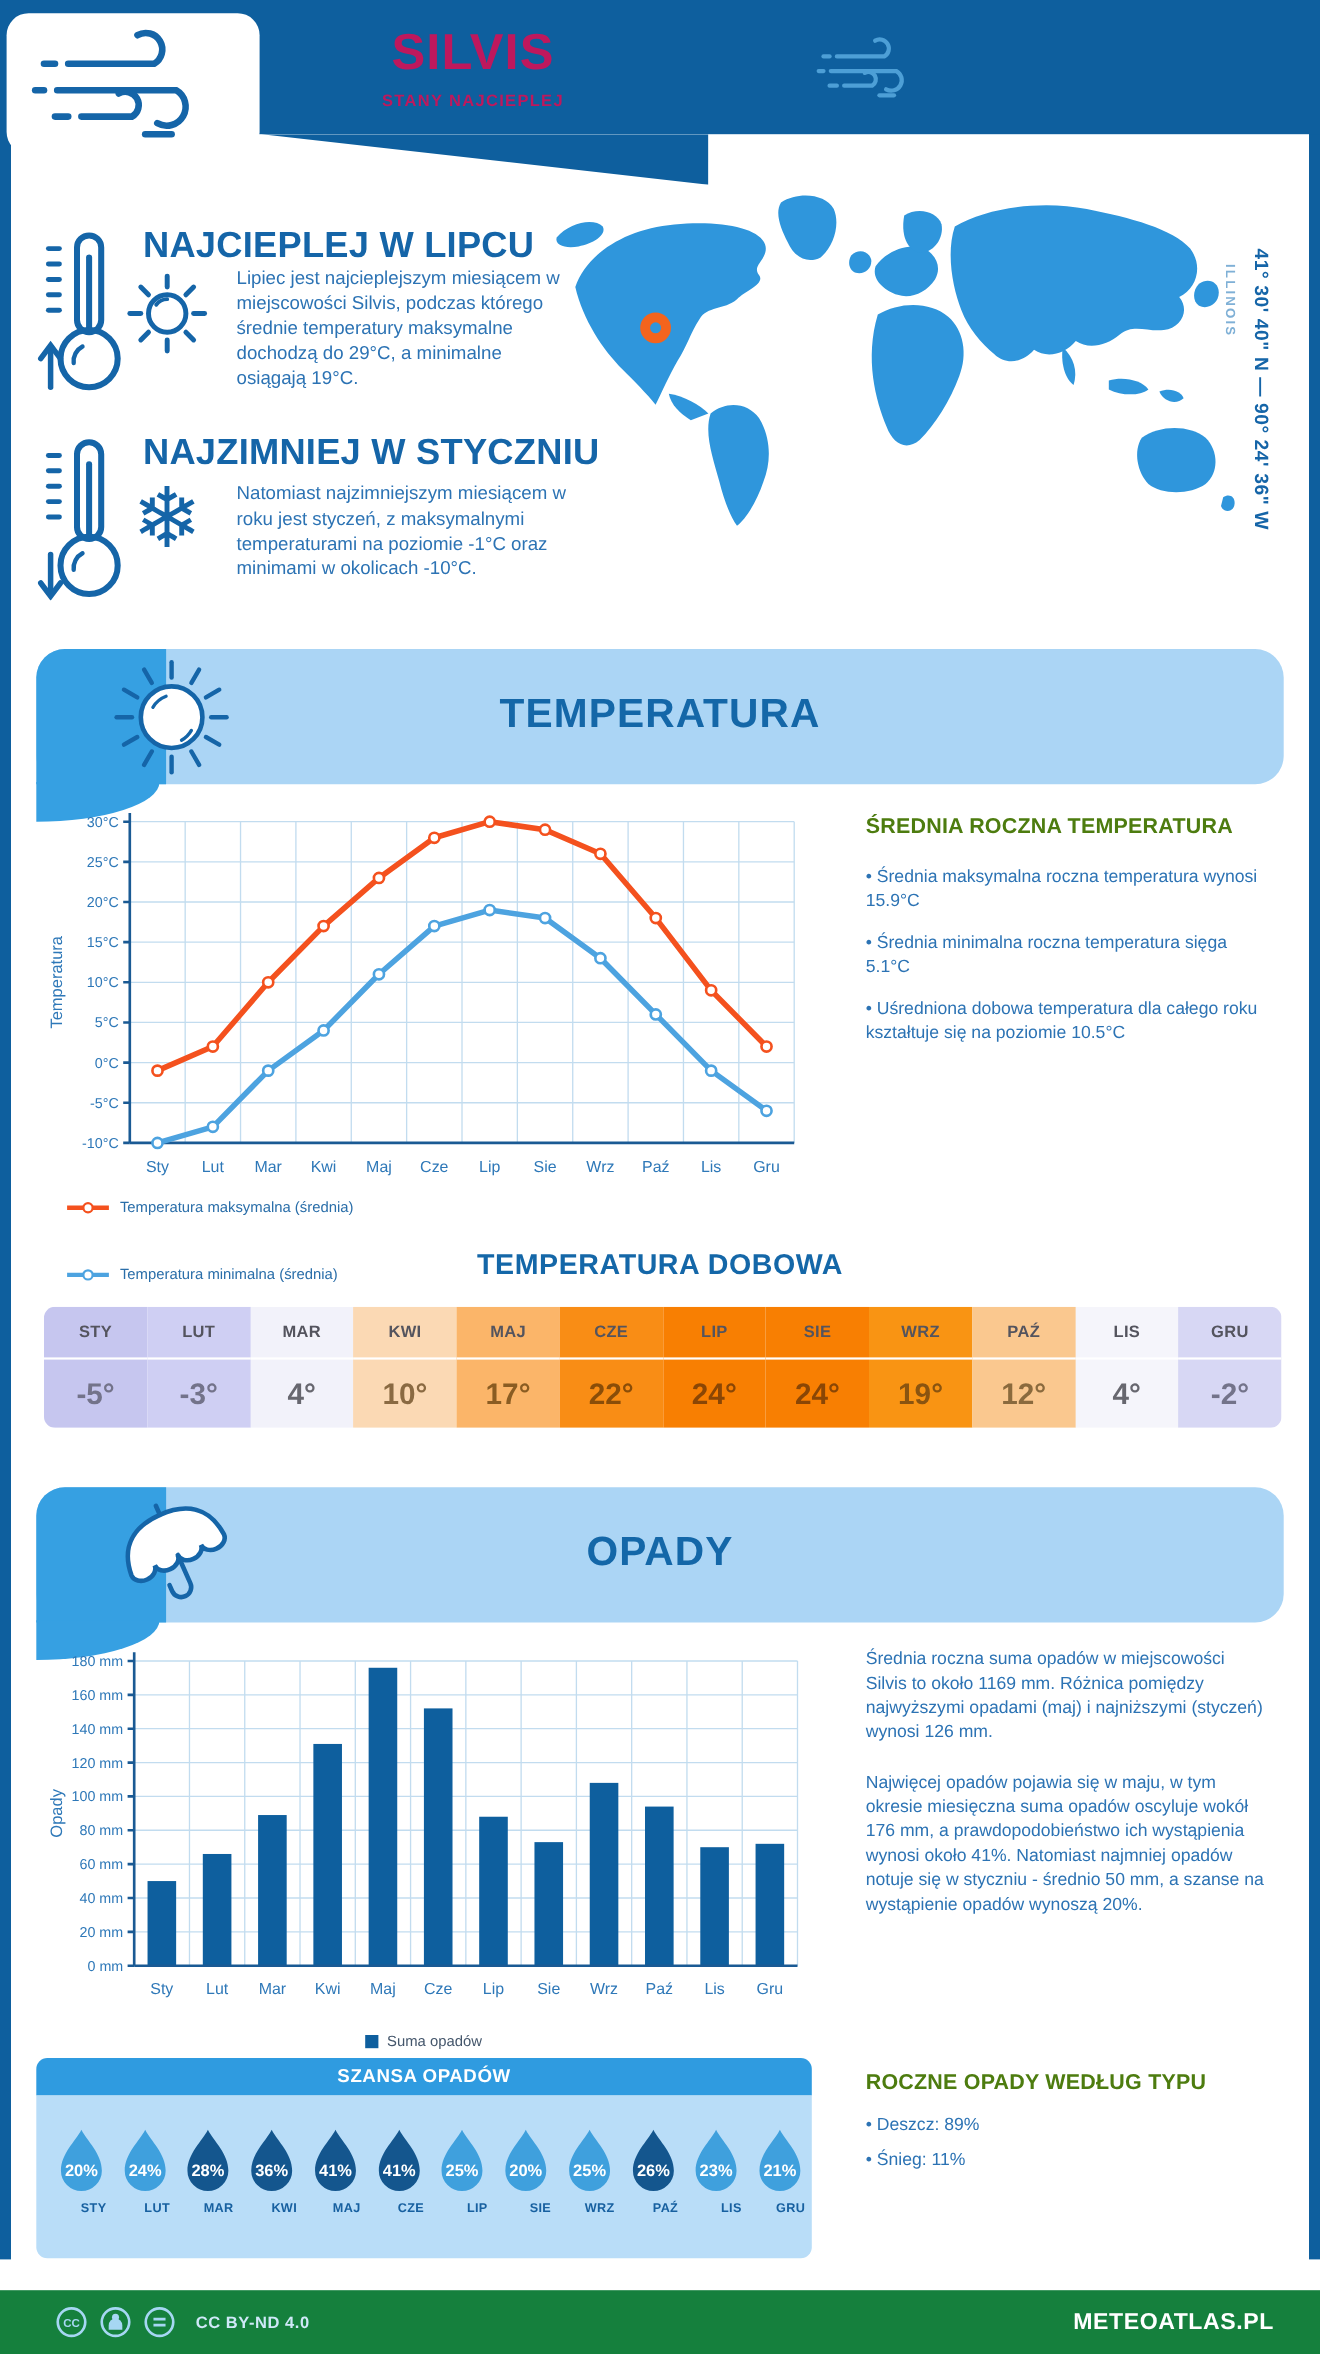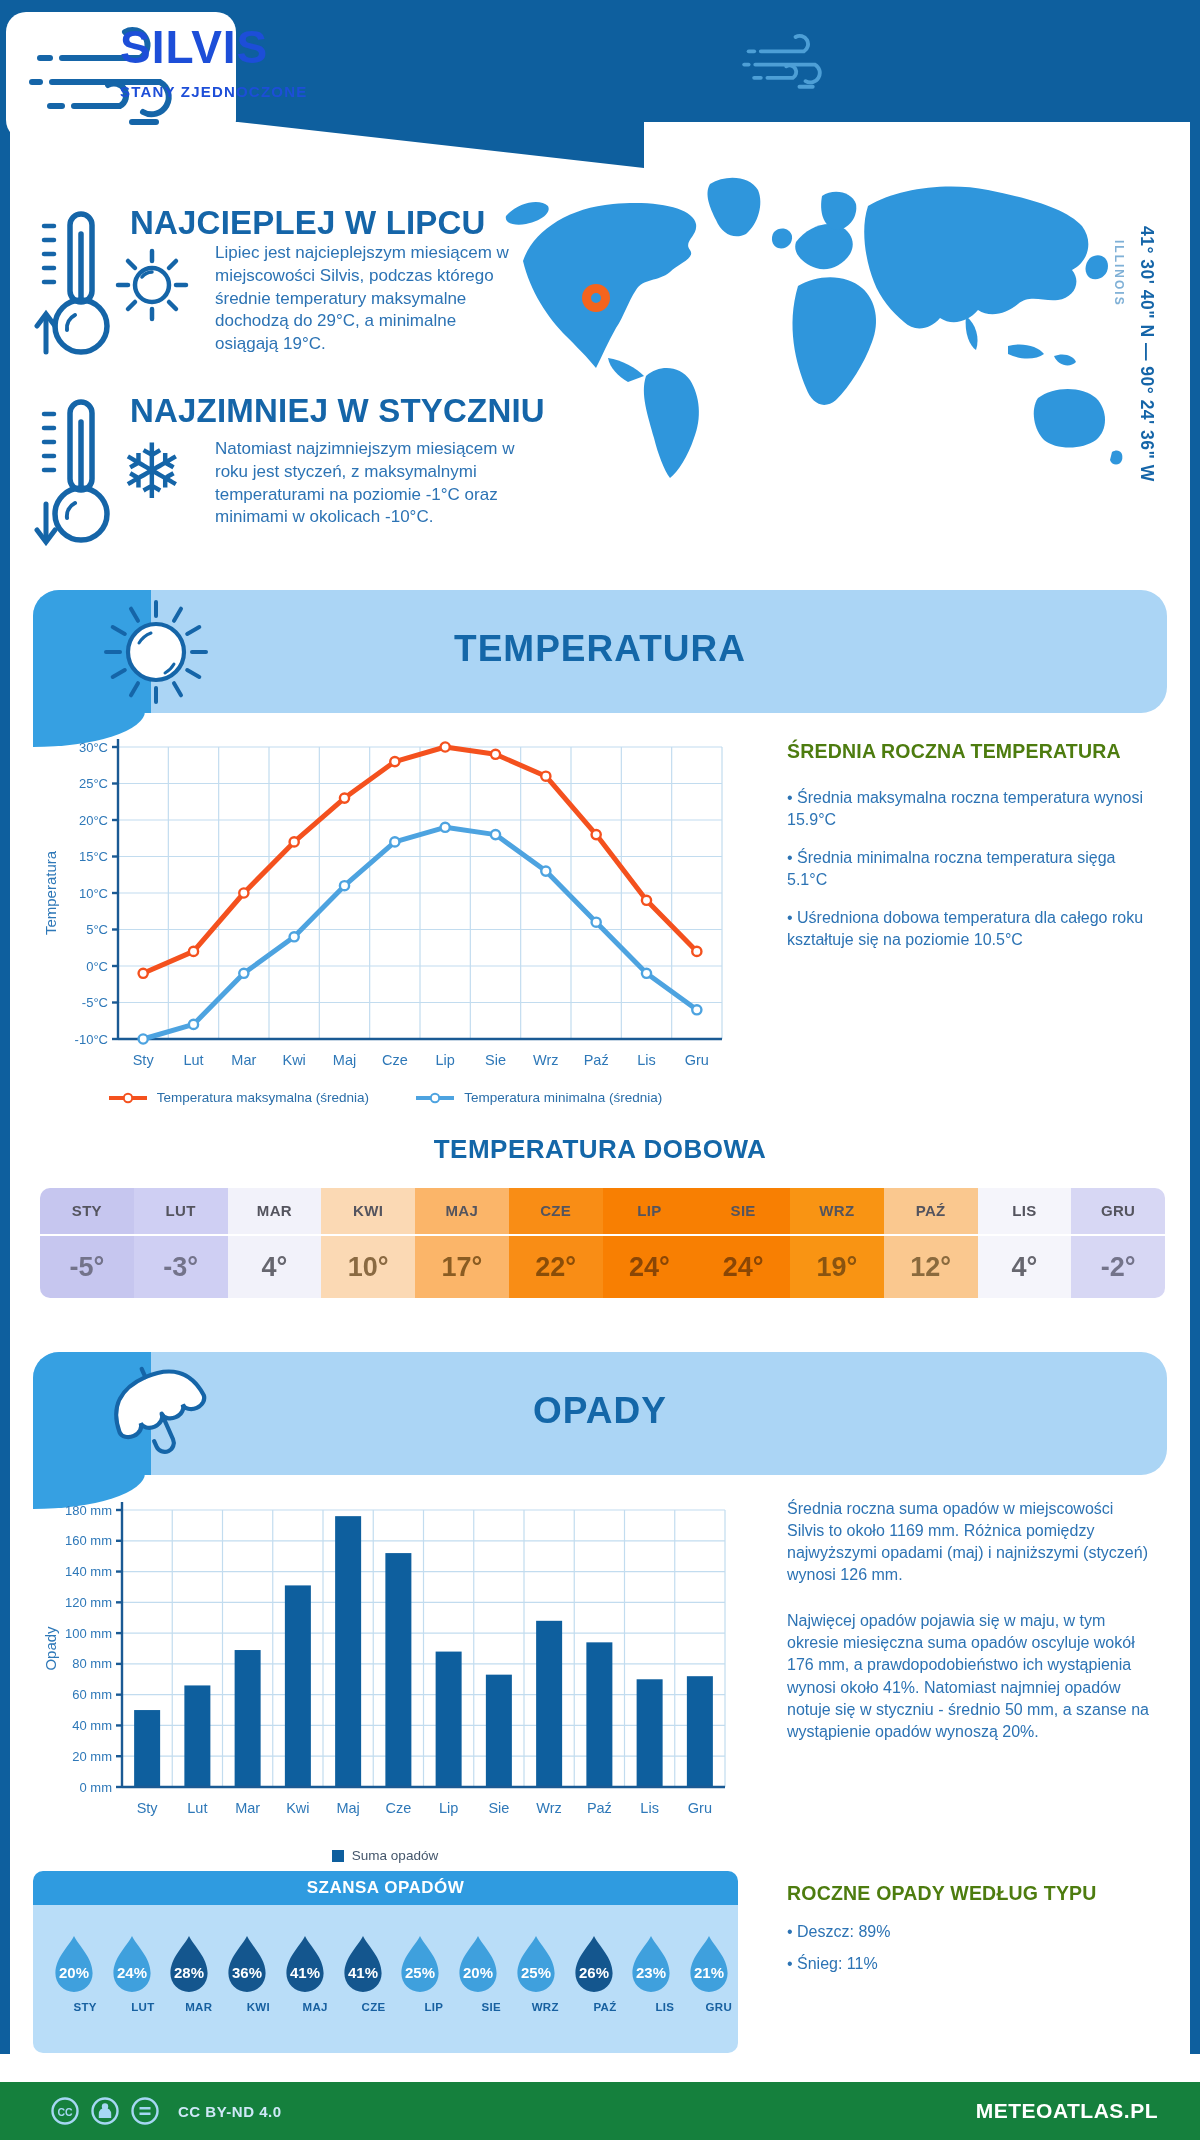--- a/index.html
+++ b/index.html
@@ -6,21 +6,21 @@
   .page{position:relative;width:1200px;height:2140px;background:#fff;overflow:hidden;
         font-family:"Liberation Sans",sans-serif;}
   .abs{position:absolute;}
   
   .side-border{position:absolute;top:0;width:10px;height:2054px;background:#0e5f9e;}
   .side-border.left{left:0;} .side-border.right{left:1190px;}
   
   .header-band{position:absolute;left:0;top:0;width:1200px;height:122px;background:#0e5f9e;}
   .header-tail{position:absolute;left:238px;top:122px;}
   .wind-box{position:absolute;left:6px;top:12px;width:230px;height:128px;background:#fff;border-radius:20px;}
-  .title-block{position:absolute;left:120px;top:20px;width:620px;color:#1d4ed8;}
+  .title-block{position:absolute;left:120px;top:20px;width:620px;text-align:center;color:#be185d;}
   .title-block h1{margin:0;font-size:46px;font-weight:bold;letter-spacing:1px;}
   .title-block .sub{margin-top:9px;font-size:15px;letter-spacing:1.2px;font-weight:bold;}
   
   .fact-heading{position:absolute;font-size:33px;font-weight:bold;color:#1565a8;letter-spacing:.2px;}
   .fact-text{position:absolute;width:300px;font-size:17px;line-height:1.34;color:#2c73b4;}
   .snowflake{position:absolute;font-size:76px;line-height:1;color:#1565a8;}
   
   .coords{position:absolute;writing-mode:vertical-rl;font-size:17.5px;font-weight:bold;color:#1565a8;letter-spacing:.5px;}
   .region{position:absolute;writing-mode:vertical-rl;font-size:12px;color:#7fb0d6;letter-spacing:2px;font-weight:bold;}
   
@@ -82,21 +82,21 @@
       <path d="M24,64 H132 a17,17 0 1 1 -17,30"></path>
       <path d="M46,88 H92 a12,12 0 1 0 -12,-21"></path>
       <path d="M12,40 h10"></path>
         <path d="M4,64 h8"></path>
         <path d="M22,88 h12"></path>
         <path d="M104,104 h24"></path>
     </svg>
   </div>
   <div class="title-block">
     <h1>SILVIS</h1>
-    <div class="sub">STANY ZJEDNOCZONE</div>
+    <div class="sub">STANY NAJCIEPLEJ</div>
   </div>
   <svg width="105" height="98" viewBox="0 0 190 115" style="position:absolute;left:742px;top:12px;" fill="none" stroke="#4d9fd6" stroke-width="7" stroke-linecap="round">
     <path d="M34,40 H112 a15,15 0 1 0 -15,-26"></path>
     <path d="M24,64 H132 a17,17 0 1 1 -17,30"></path>
     <path d="M46,88 H92 a12,12 0 1 0 -12,-21"></path>
     <path d="M12,40 h10"></path>
       <path d="M4,64 h8"></path>
       <path d="M22,88 h12"></path>
       <path d="M104,104 h24"></path>
   </svg>
@@ -277,21 +277,21 @@
       <circle cx="254.16666666666669" cy="203.8" r="4.6" fill="#fff" stroke="#4da3e0" stroke-width="2.4"></circle>
       <circle cx="304.5" cy="152.7" r="4.6" fill="#fff" stroke="#4da3e0" stroke-width="2.4"></circle>
       <circle cx="354.83333333333337" cy="108.89999999999998" r="4.6" fill="#fff" stroke="#4da3e0" stroke-width="2.4"></circle>
       <circle cx="405.1666666666667" cy="94.30000000000001" r="4.6" fill="#fff" stroke="#4da3e0" stroke-width="2.4"></circle>
       <circle cx="455.5" cy="101.60000000000002" r="4.6" fill="#fff" stroke="#4da3e0" stroke-width="2.4"></circle>
       <circle cx="505.83333333333337" cy="138.10000000000002" r="4.6" fill="#fff" stroke="#4da3e0" stroke-width="2.4"></circle>
       <circle cx="556.1666666666667" cy="189.2" r="4.6" fill="#fff" stroke="#4da3e0" stroke-width="2.4"></circle>
       <circle cx="606.5" cy="240.3" r="4.6" fill="#fff" stroke="#4da3e0" stroke-width="2.4"></circle>
       <circle cx="656.8333333333334" cy="276.8" r="4.6" fill="#fff" stroke="#4da3e0" stroke-width="2.4"></circle>
     </svg>
-  <div class="legend-row" id="temp-legend" style="left:60px;top:1090px;">
+  <div class="legend-row" id="temp-legend" style="left:60px;top:1090px;flex-direction:column;">
       <div class="lg-item">
         <svg width="40" height="12" viewBox="0 0 40 12">
           <line x1="1" y1="6" x2="39" y2="6" stroke="#f4511e" stroke-width="4"></line>
           <circle cx="20" cy="6" r="4.2" fill="#fff" stroke="#f4511e" stroke-width="2"></circle>
         </svg>
         <span>Temperatura maksymalna (średnia)</span>
       </div>
       <div class="lg-item">
         <svg width="40" height="12" viewBox="0 0 40 12">
           <line x1="1" y1="6" x2="39" y2="6" stroke="#4da3e0" stroke-width="4"></line>

